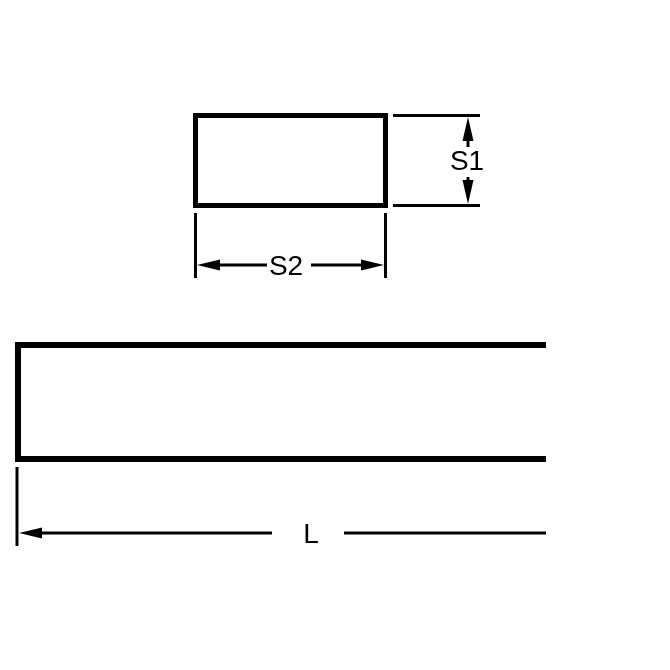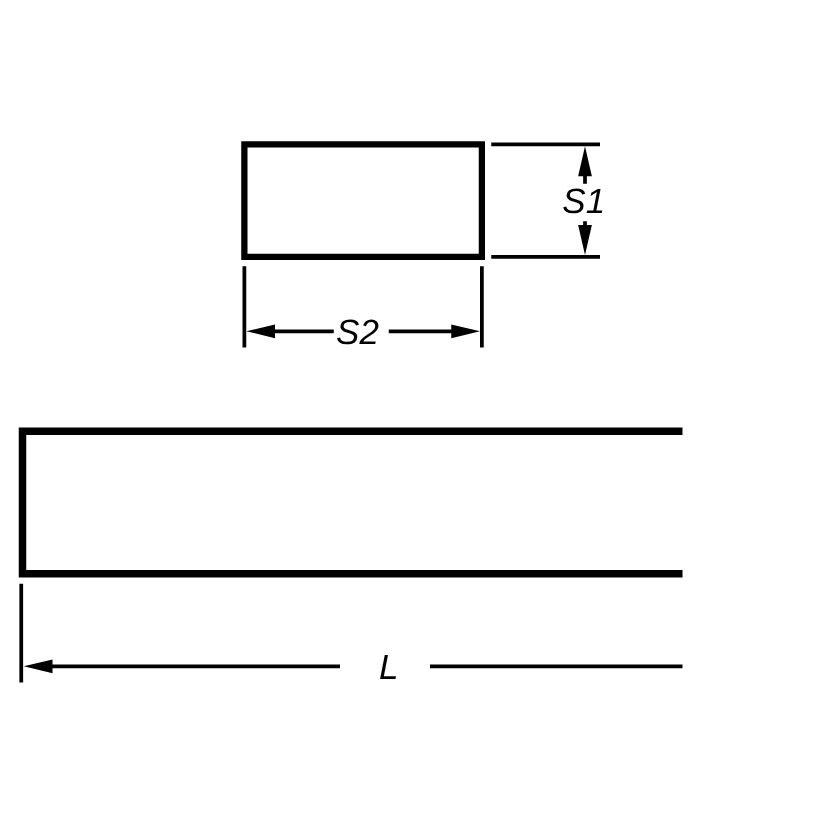--- a/index.html
+++ b/index.html
@@ -10,21 +10,20 @@
     margin: 0;
     padding: 0;
     background: var(--bg-color);
   }
   .canvas {
     width: 546px;
     height: 670px;
     background: var(--bg-color);
     position: relative;
     overflow: hidden;
-    font-style: italic;
   }
   svg { display: block; }
   .part {
     fill: none;
     stroke: var(--line-color);
   }
   .part-thin  { stroke-width: 5; }
   .part-thick { stroke-width: 6; }
   .ext, .dim {
     fill: none;

